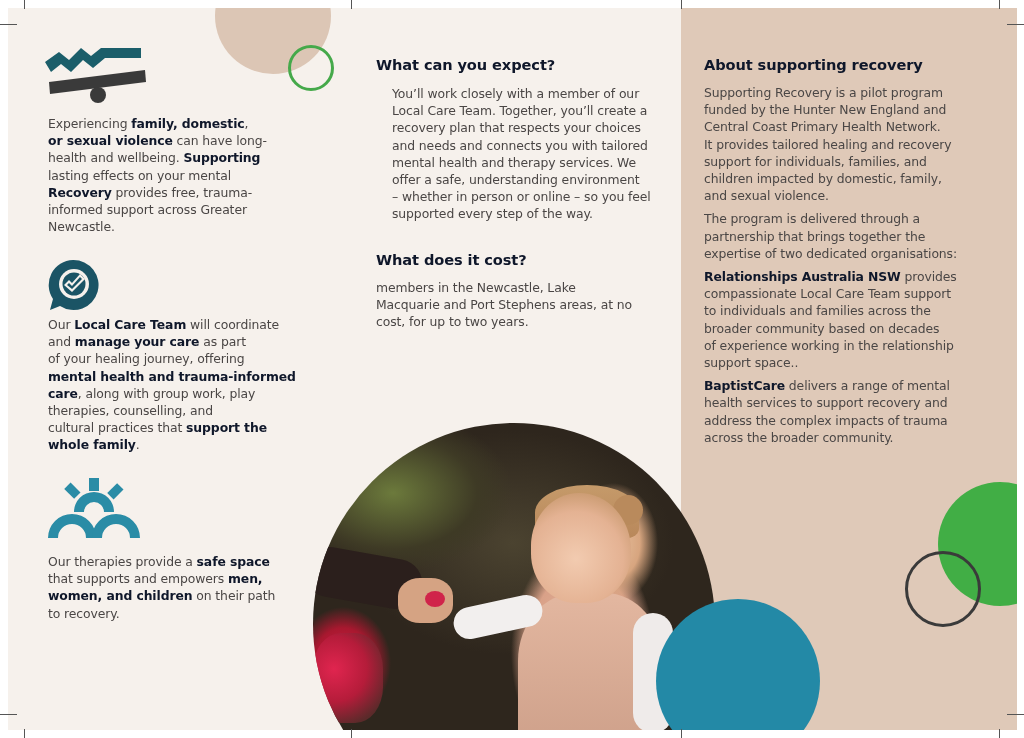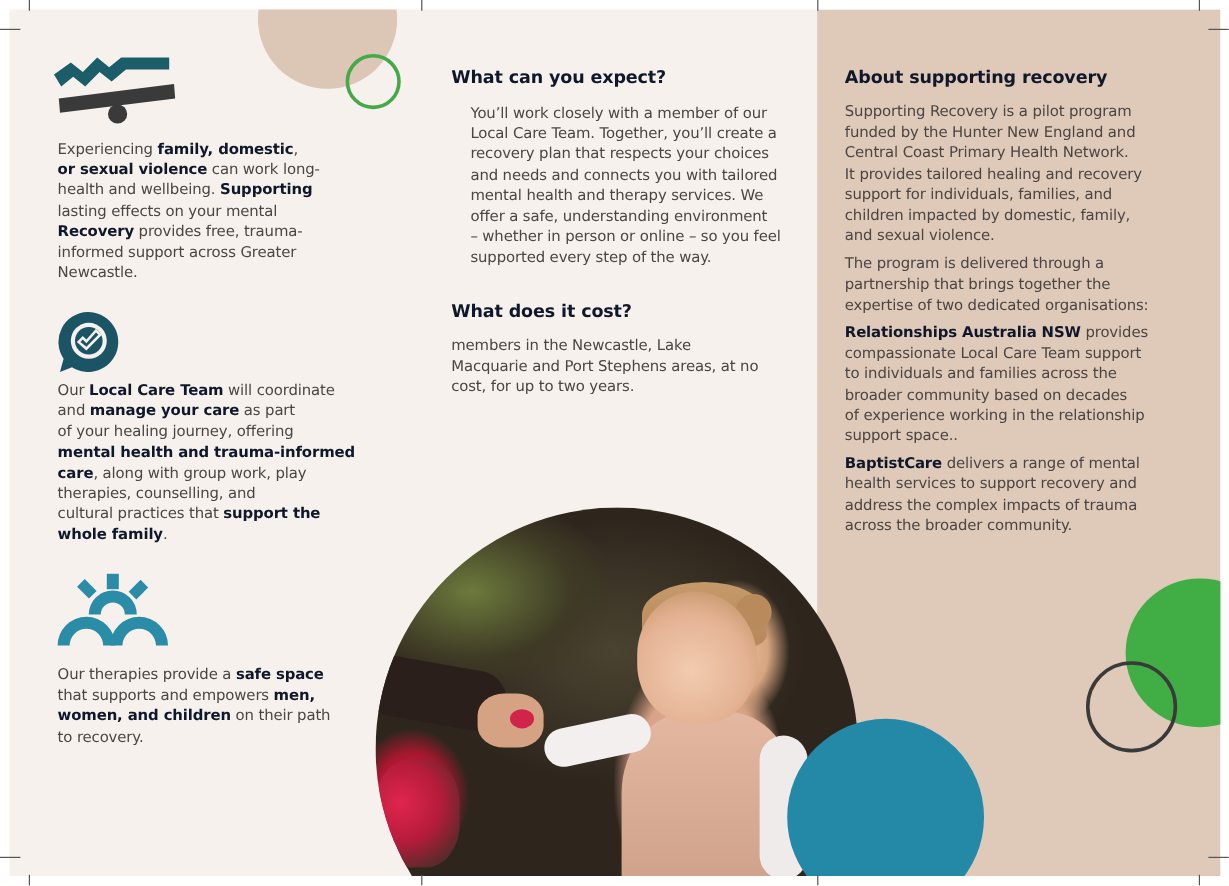--- a/index.html
+++ b/index.html
@@ -64,21 +64,21 @@
   <div class="deco" style="left:897px; top:543px; width:76px; height:76px; border:3px solid #3a3a3a;"></div>
 
   <svg class="icon" style="left:37px; top:36px;" width="102" height="62" viewBox="0 0 102 62">
     <polygon points="0,18 14,8 24,16 36,4 46,12 56,4 96,4 96,14 60,14 48,24 38,16 26,28 16,20 6,28" fill="#1b5e6a"></polygon>
     <polygon points="4,38 100,26 101,38 5,50" fill="#3a3a3a"></polygon>
     <circle cx="53" cy="51" r="8" fill="#3a3a3a"></circle>
   </svg>
 
   <div class="body-text" style="left:40px; top:107px; width:250px;">
     <div><span>Experiencing </span><b>family, domestic</b><span>,</span></div>
-    <div><b>or sexual violence</b><span> can work long-</span></div>
+    <div><b>or sexual violence</b><span> can have long-</span></div>
     <div><span>health and wellbeing. </span><b>Supporting</b></div>
     <div>lasting effects on your mental</div>
     <div><b>Recovery</b><span> provides free, trauma-</span></div>
     <div>informed support across Greater</div>
     <div>Newcastle.</div>
   </div>
 
   <svg class="icon" style="left:38px; top:250px;" width="54" height="54" viewBox="0 0 54 54">
     <path d="M27,2 A25,25 0 1,1 14,48 L4,52 L7,41 A25,25 0 0,1 27,2 Z" fill="#1b5465"></path>
     <circle cx="28" cy="26" r="15" fill="#f6f1ec"></circle>

